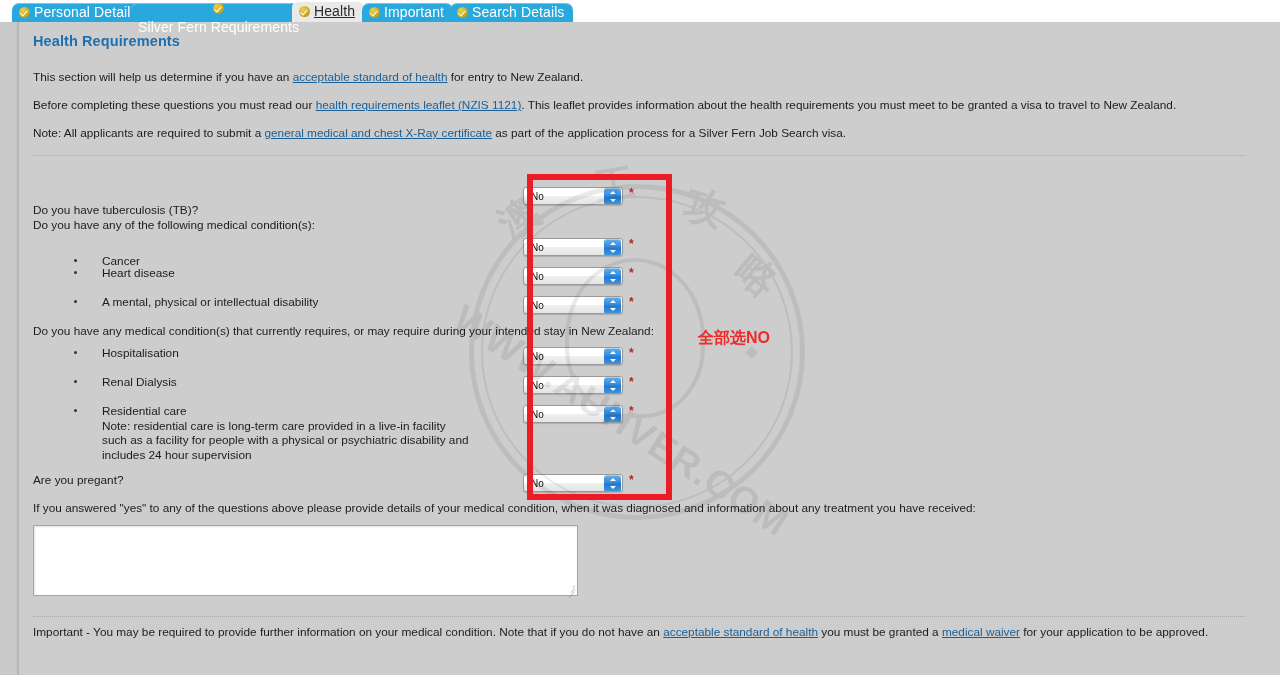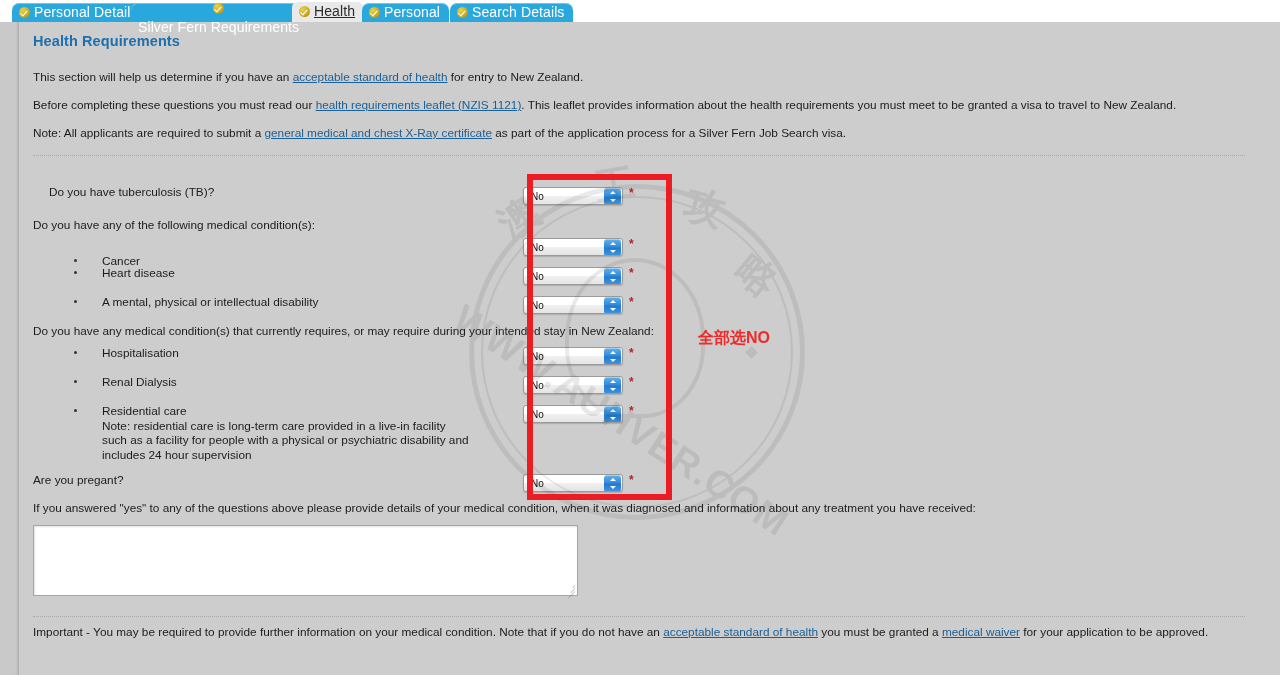--- a/index.html
+++ b/index.html
@@ -351,21 +351,21 @@
     <div class="tab" style="left:131px;flex-direction:column;">
       <span class="tick"></span>
       <span class="lbl">Silver Fern Requirements</span>
     </div>
     <div class="tab active" style="left:292px;">
       <span class="tick"></span>
       <span class="lbl">Health</span>
     </div>
     <div class="tab" style="left:362px;">
       <span class="tick"></span>
-      <span class="lbl">Personal</span>
+      <span class="lbl">Important</span>
     </div>
     <div class="tab" style="left:450px;">
       <span class="tick"></span>
       <span class="lbl">Search Details</span>
     </div>
   </div>
 
   <div id="page">
 
     <div id="leftrail"></div>
@@ -393,21 +393,21 @@
       <div class="para" style="left:14px; top:76px;">
         <span>Before completing these questions you must read our </span><a class="lnk" href="#">health requirements leaflet (NZIS 1121)</a><span>. This leaflet provides information about the health requirements you must meet to be granted a visa to travel to New Zealand.</span>
       </div>
 
       <div class="para" style="left:14px; top:104px;">
         <span>Note: All applicants are required to submit a </span><a class="lnk" href="#">general medical and chest X-Ray certificate</a><span> as part of the application process for a Silver Fern Job Search visa.</span>
       </div>
 
       <div class="hr" style="top:133px;"></div>
 
-      <div class="q" style="left:14px; top:163px;margin-left:16px;">Do you have tuberculosis (TB)?</div>
+      <div class="q" style="left:14px; top:181px;">Do you have tuberculosis (TB)?</div>
 
       <div class="q" style="left:14px; top:196px;text-align:right;">Do you have any of the following medical condition(s):</div>
 
       <div class="bullet" style="left:55px; top:232px;">
         <span class="dot"></span>
         <span class="btxt">Cancer</span>
       </div>
 
       <div class="bullet" style="left:55px; top:244px;">
         <span class="dot"></span>

